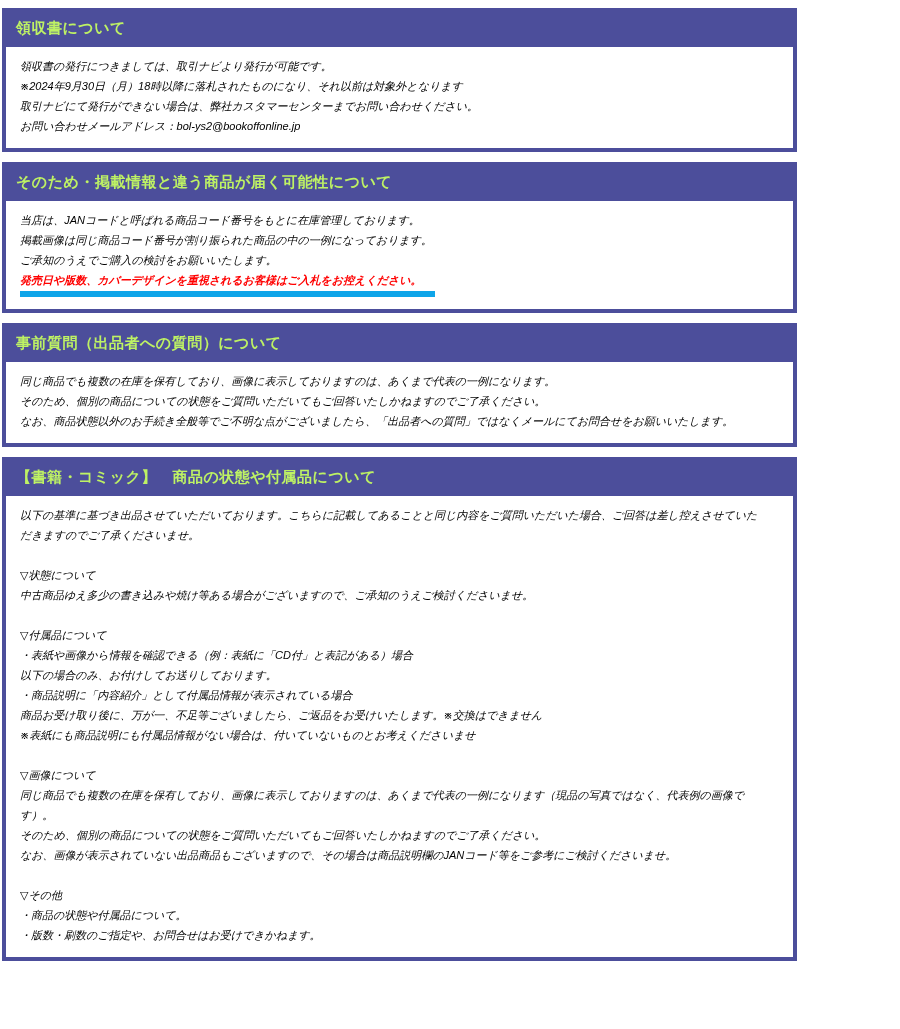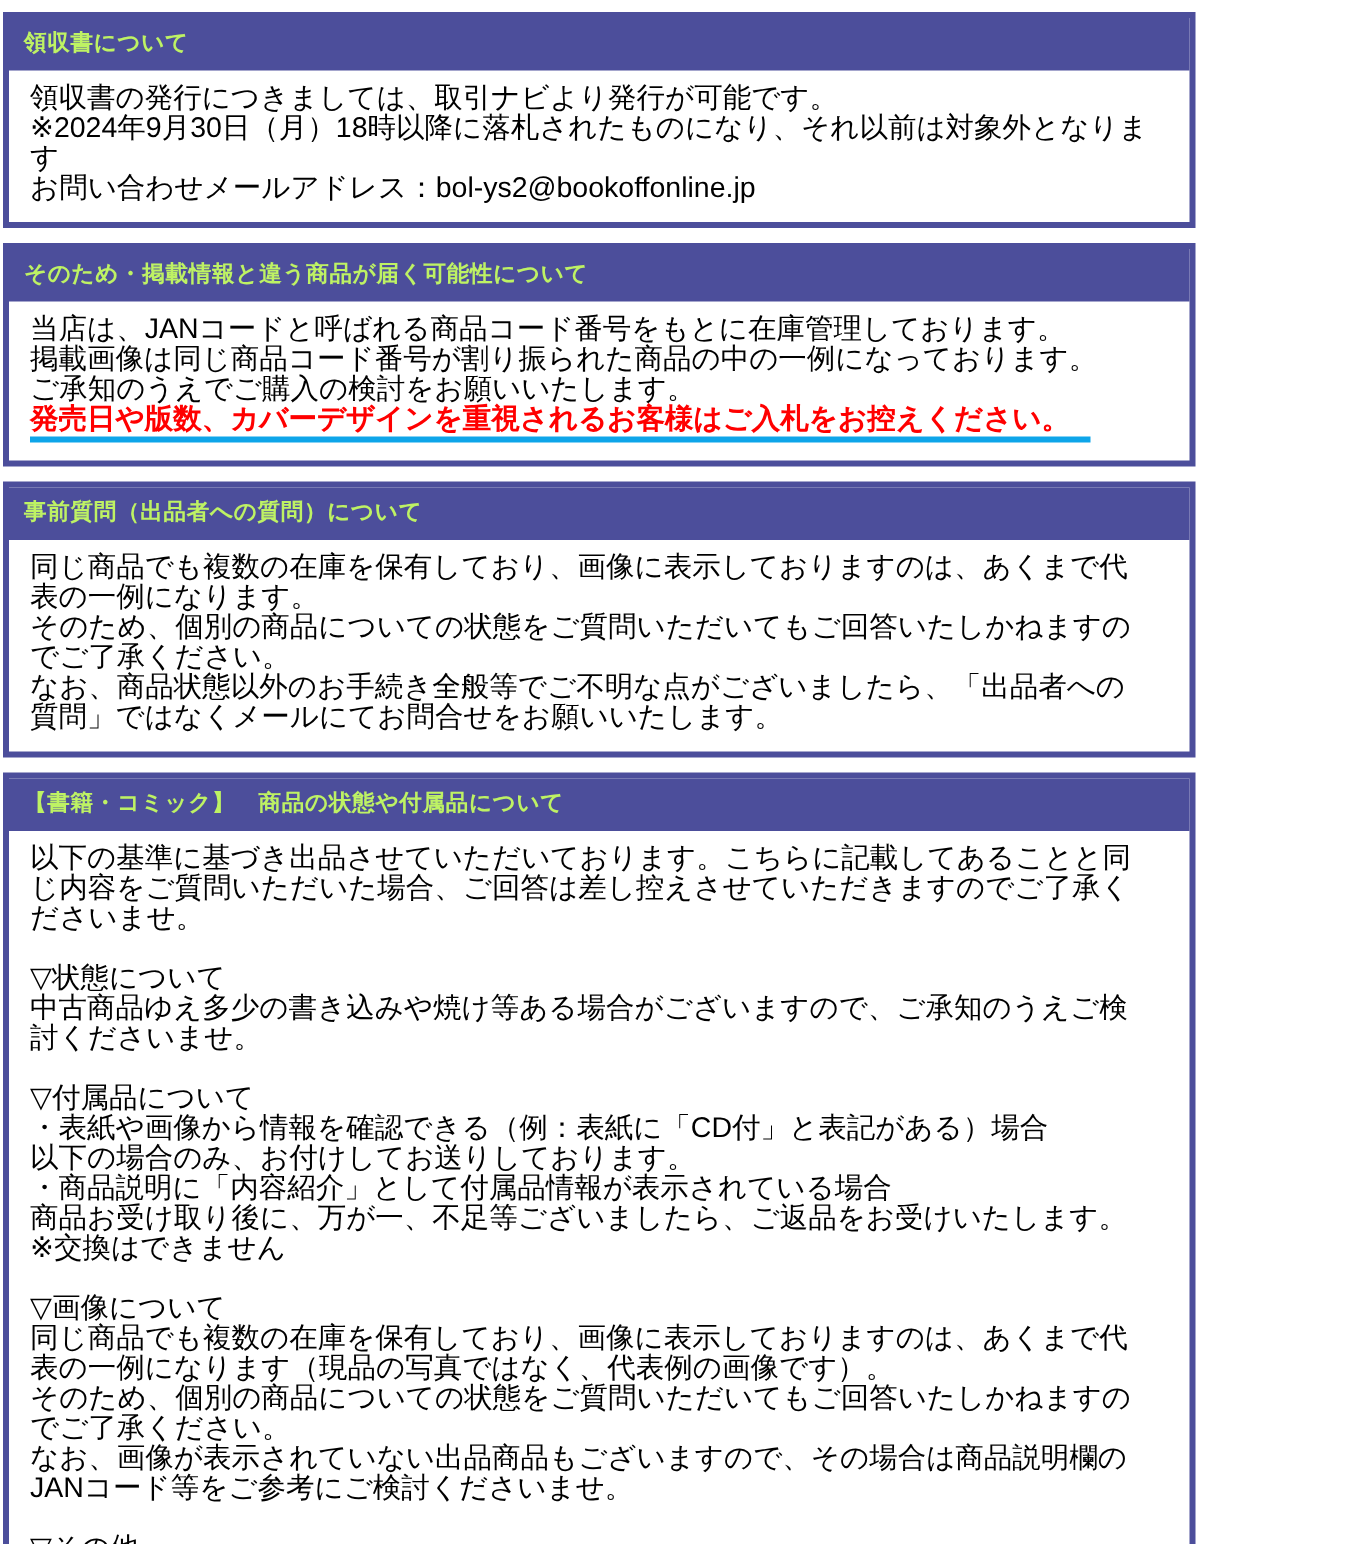--- a/index.html
+++ b/index.html
@@ -25,45 +25,47 @@
   .section-header {
     background: #4c4e9b;
     color: #bef264;
     font-weight: bold;
     font-size: 15px;
     letter-spacing: 0.5px;
     padding: 7px 10px 9px 10px;
   }
   .section-body {
     padding: 9px 26px 12px 14px;
-    font-size: 19px;
+    font-size: 11px;
     line-height: 20px;
     color: #000000;
+    font-style: italic;
   }
   .line { white-space: normal; }
   .blank { height: 20px; }
   .alert-line {
     color: #ff0000;
     font-weight: bold;
     display: inline-block;
-    border-bottom: 4px solid #0ea5e9;
+    border-bottom: 6px solid #0ea5e9;
     padding-right: 14px;
     padding-bottom: 1px;
   }
 </style>
 </head>
 <body>
 
 <div id="page">
 
   <div class="section">
     <div class="section-header">領収書について</div>
     <div class="section-body">
       <div class="line">領収書の発行につきましては、取引ナビより発行が可能です。</div>
       <div class="line">※2024年9月30日（月）18時以降に落札されたものになり、それ以前は対象外となります</div>
+      <div class="line">取引ナビにて発行ができない場合は、弊社カスタマーセンターまでお問い合わせください。</div>
       <div class="line">お問い合わせメールアドレス：bol-ys2@bookoffonline.jp</div>
     </div>
   </div>
 
   <div class="section">
     <div class="section-header">そのため・掲載情報と違う商品が届く可能性について</div>
     <div class="section-body">
       <div class="line">当店は、JANコードと呼ばれる商品コード番号をもとに在庫管理しております。</div>
       <div class="line">掲載画像は同じ商品コード番号が割り振られた商品の中の一例になっております。</div>
       <div class="line">ご承知のうえでご購入の検討をお願いいたします。</div>
@@ -88,20 +90,21 @@
 
       <div class="line">▽状態について</div>
       <div class="line">中古商品ゆえ多少の書き込みや焼け等ある場合がございますので、ご承知のうえご検討くださいませ。</div>
       <div class="blank"></div>
 
       <div class="line">▽付属品について</div>
       <div class="line">・表紙や画像から情報を確認できる（例：表紙に「CD付」と表記がある）場合</div>
       <div class="line">以下の場合のみ、お付けしてお送りしております。</div>
       <div class="line">・商品説明に「内容紹介」として付属品情報が表示されている場合</div>
       <div class="line">商品お受け取り後に、万が一、不足等ございましたら、ご返品をお受けいたします。※交換はできません</div>
+      <div class="line">※表紙にも商品説明にも付属品情報がない場合は、付いていないものとお考えくださいませ</div>
       <div class="blank"></div>
 
       <div class="line">▽画像について</div>
       <div class="line">同じ商品でも複数の在庫を保有しており、画像に表示しておりますのは、あくまで代表の一例になります（現品の写真ではなく、代表例の画像です）。</div>
       <div class="line">そのため、個別の商品についての状態をご質問いただいてもご回答いたしかねますのでご了承ください。</div>
       <div class="line">なお、画像が表示されていない出品商品もございますので、その場合は商品説明欄のJANコード等をご参考にご検討くださいませ。</div>
       <div class="blank"></div>
 
       <div class="line">▽その他</div>
       <div class="line">・商品の状態や付属品について。</div>

